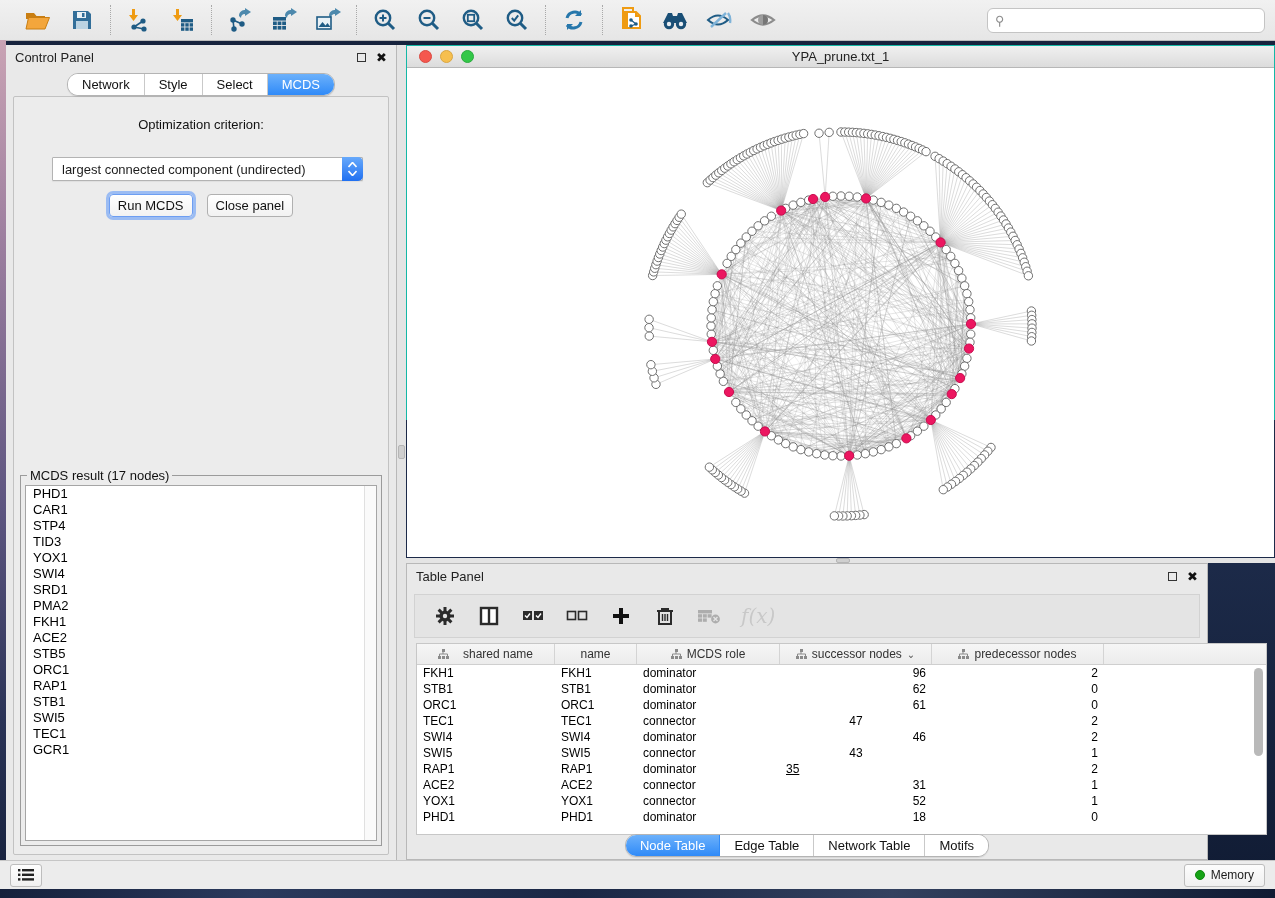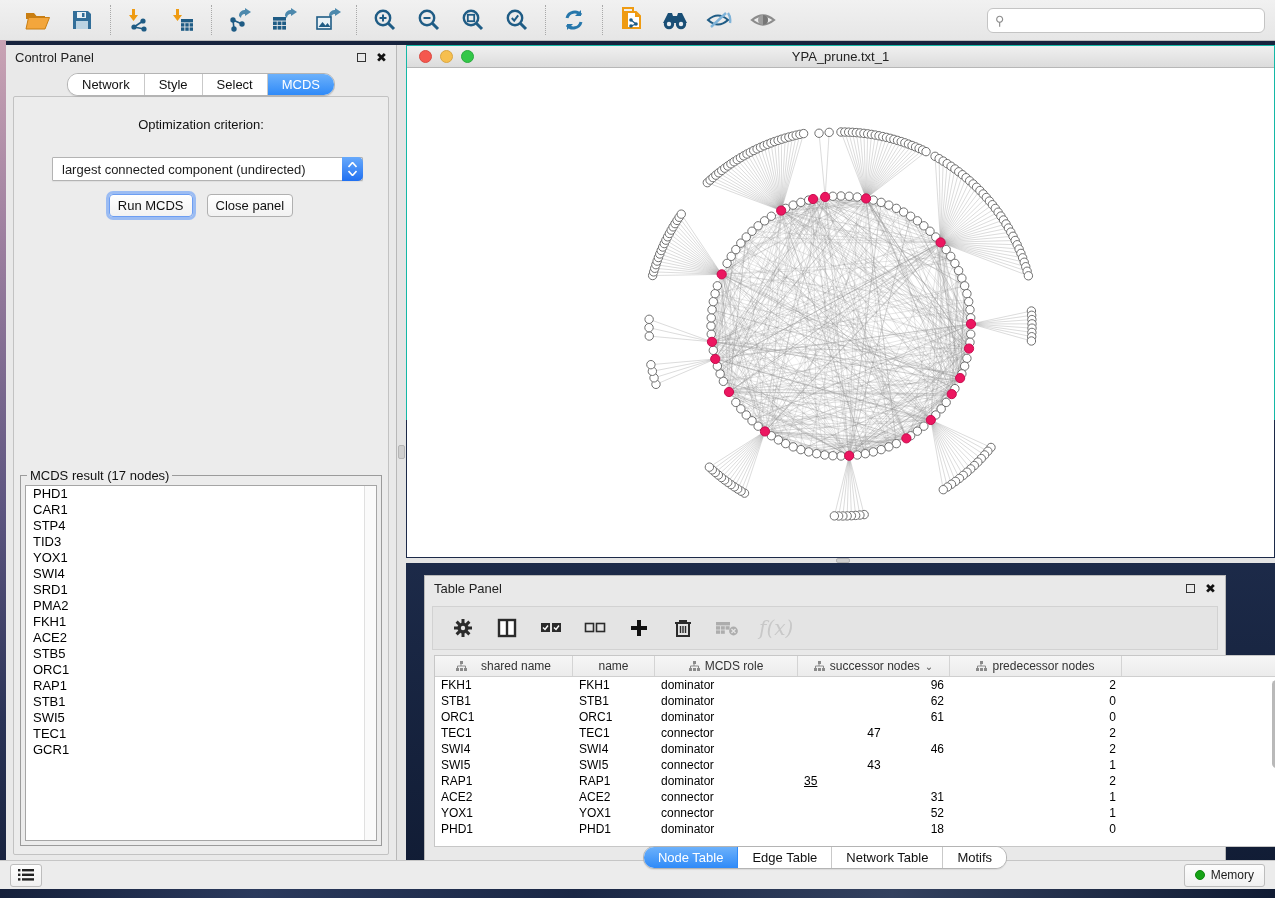--- a/index.html
+++ b/index.html
@@ -92,21 +92,21 @@
   .traffic { display:flex; gap:8px; padding-left:12px; }
   .tl { width:13px; height:13px; border-radius:50%; cursor:pointer; }
   .tl.red { background:#f5574e; border:1px solid #d94a42; }
   .tl.yellow { background:#f6bf4f; border:1px solid #dcа143; }
   .tl.yellow { border:1px solid #d9a642; }
   .tl.green { background:#33c748; border:1px solid #2aab3e; }
   .net-title { position:absolute; left:0; right:0; text-align:center; font-size:13px; color:#222; }
   .net-canvas { position:relative; width:100%; height:489px; background:#fff; overflow:hidden; }
 
   
-  .table-panel { left:406px; top:575px; width:802px; height:297px; border:1px solid #b8b8b8;margin-left:18px; }
+  .table-panel { left:406px; top:563px; width:802px; height:297px; border:1px solid #b8b8b8; }
   .tp-toolbar { position:absolute; left:7px; right:7px; top:30px; height:44px; background:#e4e4e4;
     border:1px solid #d2d2d2; display:flex; align-items:center; gap:20px; padding-left:18px; }
   .tp-icon { width:24px; height:24px; display:flex; align-items:center; justify-content:center; cursor:pointer; }
   .tp-icon.disabled { opacity:.38; cursor:default; }
   .fx-label { font-family:"DejaVu Serif",serif; font-style:italic; font-size:20px; color:#9b9b9b; }
 
   .node-table { position:absolute; left:9px; top:79px; width:851px; height:192px; background:#fff;
     border:1px solid #c7c7c7; overflow:hidden; }
   .nt-header { display:flex; height:21px; background:linear-gradient(180deg,#f6f6f6,#ececec);
     border-bottom:1px solid #cfcfcf; }

